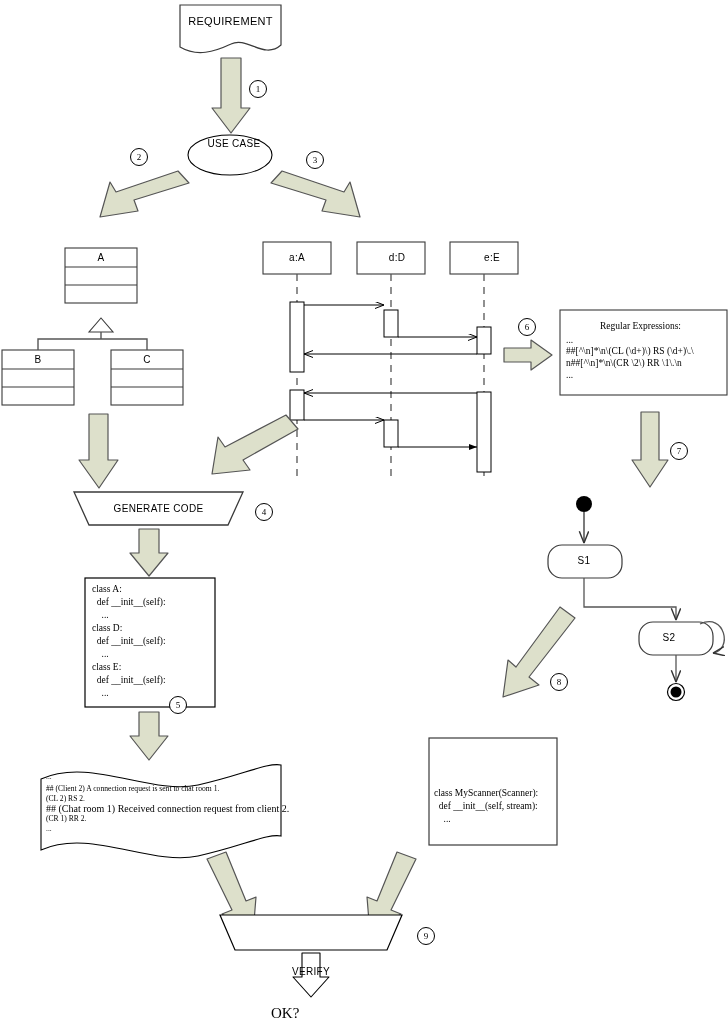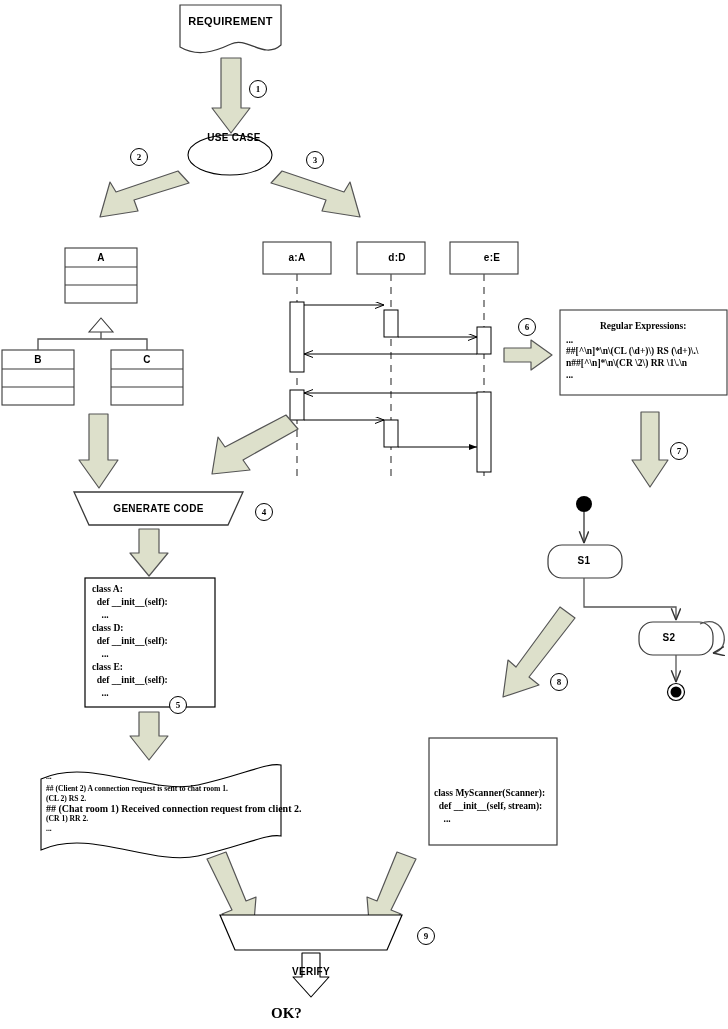--- a/index.html
+++ b/index.html
@@ -1,17 +1,17 @@
 <!DOCTYPE html>
 <html><head>
 <meta charset="utf-8">
 <style>
   html,body{margin:0;padding:0;background:#fff;}
   body{font-family:"Liberation Sans",sans-serif;}
-  #page{position:relative;width:728px;height:1029px;overflow:hidden;background:#fff;font-weight:bold;}
+  #page{position:relative;width:728px;height:1029px;overflow:hidden;background:#fff;}
   #page svg{position:absolute;left:0;top:0;width:728px;height:1029px;}
   .lbl{position:absolute;font-family:"Liberation Sans",sans-serif;font-size:10px;color:#000;
        white-space:nowrap;letter-spacing:.3px;}
   .serif{font-family:"Liberation Serif",serif;font-size:10px;letter-spacing:0;}
   .badge{position:absolute;width:16px;height:16px;border:1px solid #000;border-radius:50%;
          font-family:"Liberation Serif",serif;font-size:9px;line-height:16px;text-align:center;
          color:#000;background:#fff;}
   .codebox{position:absolute;font-family:"Liberation Serif",serif;font-size:9.5px;line-height:12.4px;
            color:#000;white-space:pre;}
 </style>
@@ -182,21 +182,21 @@
       <path d="M220,915 L402,915 L387,950 L235,950 Z" fill="#fff" stroke="#000" stroke-width="1.2"></path>
     </g>
 
     <g>
       <path d="M302,953 L320,953 L320,977 L329,977 L311,997 L293,977 L302,977 Z" fill="#ffffff" stroke="#000" stroke-width="1.1" stroke-linejoin="round"></path>
     </g>
   </svg>
 
   <div class="lbl" style="left:180px;top:15px;width:101px;text-align:center;font-size:11px;">REQUIREMENT</div>
 
-  <div class="lbl" style="left:188px;top:132px;width:92px;text-align:center;font-size:10px;">USE CASE</div>
+  <div class="lbl" style="left:188px;top:138px;width:92px;text-align:center;font-size:10px;">USE CASE</div>
 
   <div class="lbl" style="left:65px;top:252px;width:72px;text-align:center;">A</div>
   <div class="lbl" style="left:2px;top:354px;width:72px;text-align:center;">B</div>
   <div class="lbl" style="left:111px;top:354px;width:72px;text-align:center;">C</div>
 
   <div class="lbl" style="left:263px;top:252px;width:68px;text-align:center;">a:A</div>
   <div class="lbl" style="left:357px;top:252px;width:68px;text-align:center;padding-left:6px;">d:D</div>
   <div class="lbl" style="left:450px;top:252px;width:84px;text-align:center;">e:E</div>
 
   <div class="codebox" style="left:566px;top:320px;margin-left:34px;">Regular Expressions:</div>

